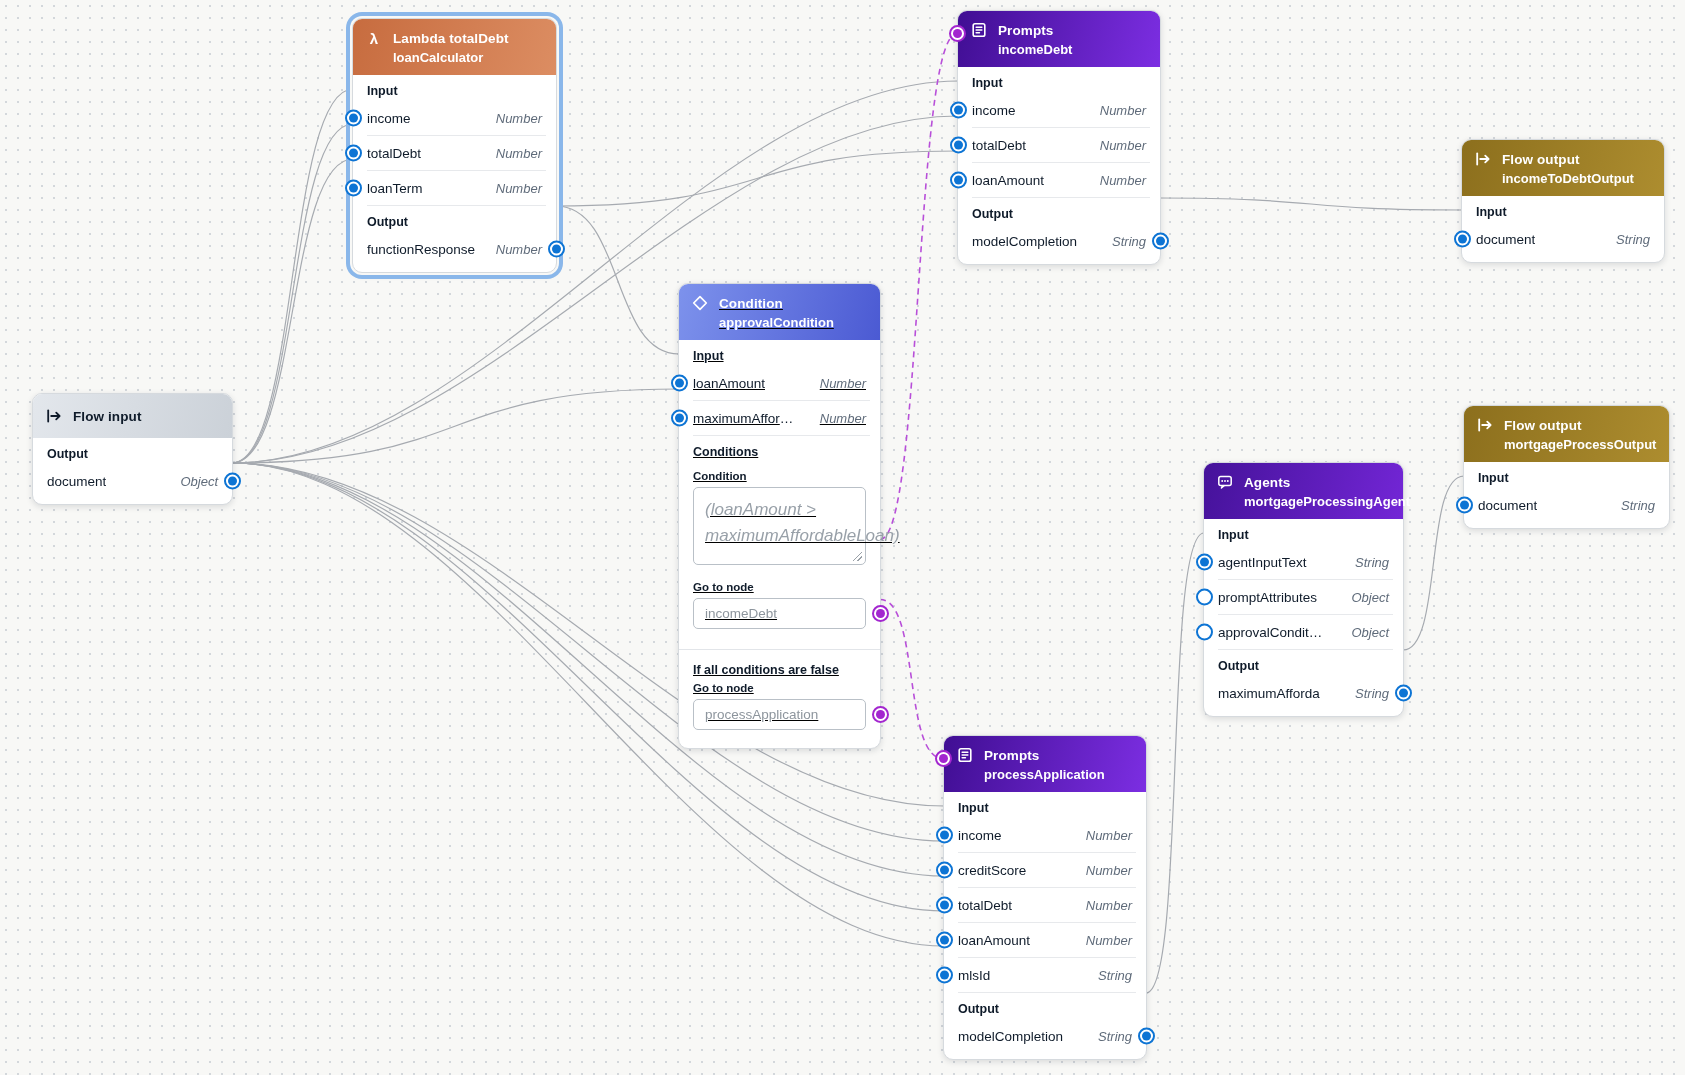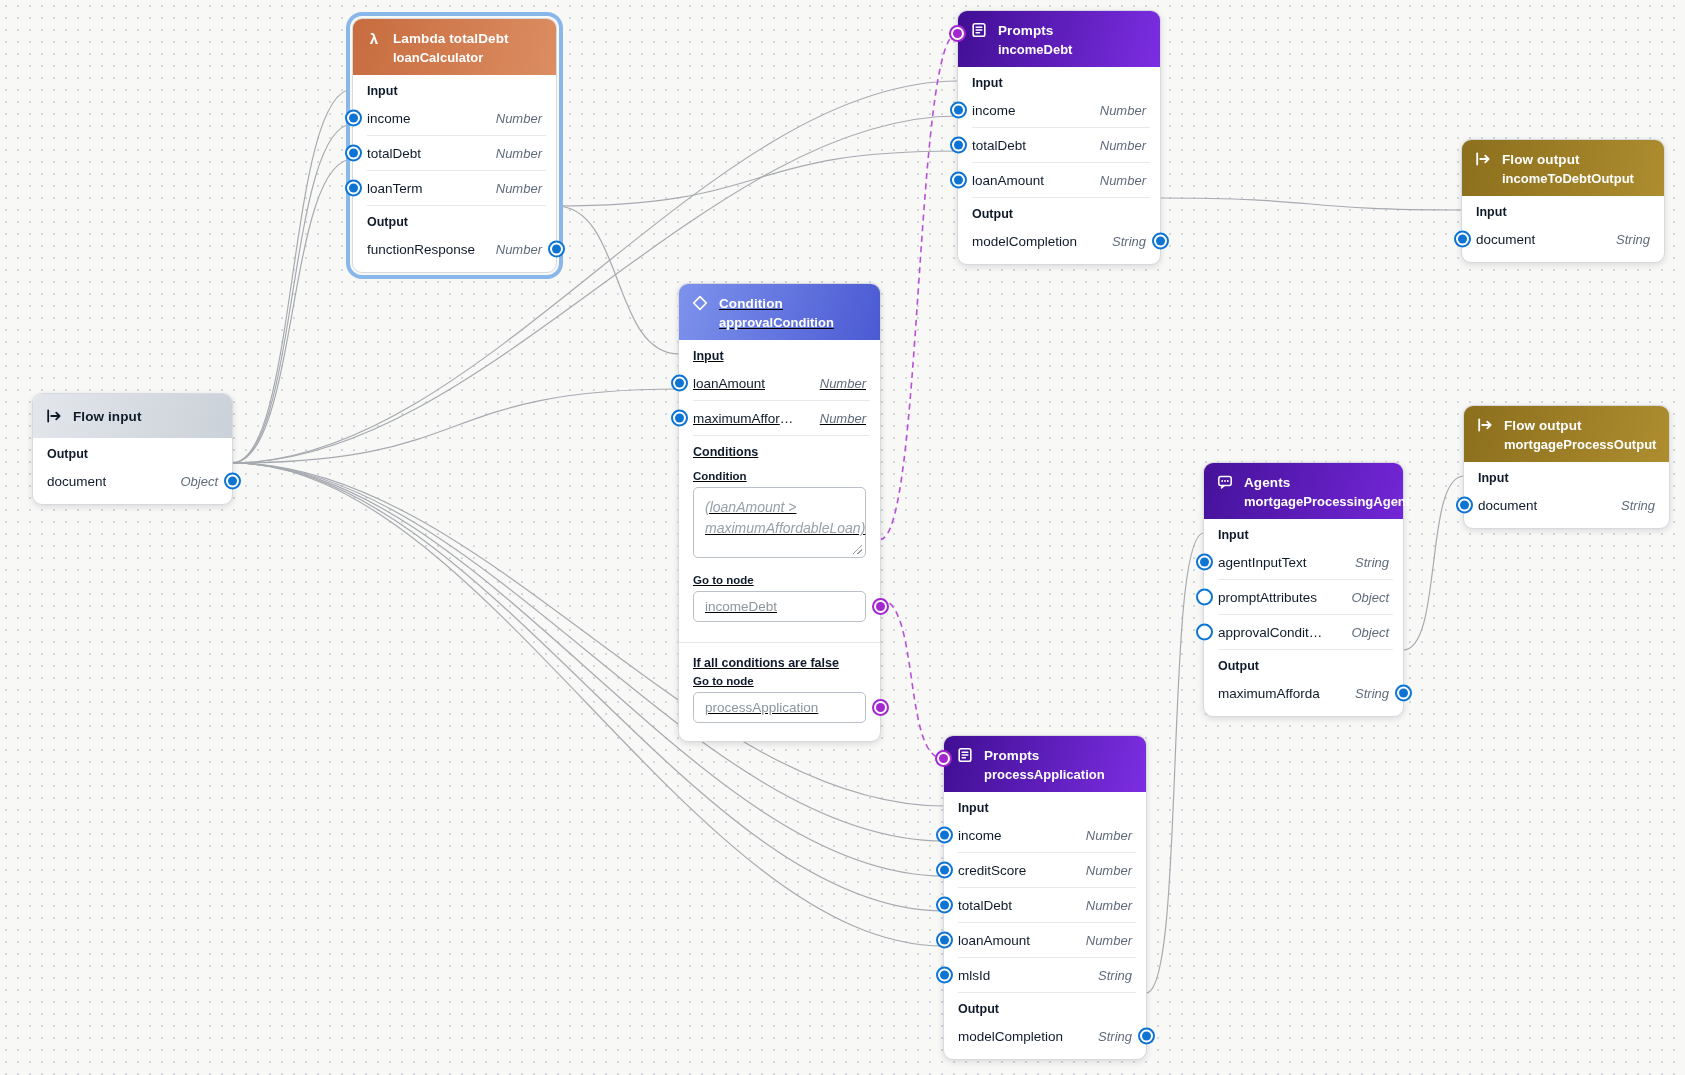--- a/index.html
+++ b/index.html
@@ -34,21 +34,21 @@
   .port{position:absolute;width:17px;height:17px;border-radius:50%;background:#fff;
         border:2.5px solid #0d74d4;box-sizing:border-box;z-index:6;}
   .port.filled::after{content:"";position:absolute;inset:2px;border-radius:50%;background:#0d74d4;}
   .port.magenta{border-color:#a326cf;}
   .port.magenta::after{background:#a326cf;}
   .port-left{left:-8.5px;top:50%;transform:translateY(-50%);}
   .port-right{right:-8.5px;top:50%;transform:translateY(-50%);}
   .port-node{left:-9.5px;top:14px;transform:none;}
   .cond-small-label{font-size:11.5px;font-weight:700;color:#0f1b2a;padding:8px 14px 3px;}
   .cond-box{margin:2px 14px 8px;border:1px solid #b9c0c7;border-radius:5px;background:#fff;
-            padding:9px 11px 16px;color:#98a0a8;font-style:italic;font-size:14px;line-height:1.5;
+            padding:9px 11px 16px;color:#98a0a8;font-style:italic;font-size:17px;line-height:1.5;
             min-height:44px;position:relative;}
   .cond-box::after{content:"";position:absolute;right:3px;bottom:3px;width:9px;height:9px;
     background:
       linear-gradient(135deg,rgba(0,0,0,0) 46%,#9aa1a8 46% 54%,rgba(0,0,0,0) 54%),
       linear-gradient(135deg,rgba(0,0,0,0) 70%,#9aa1a8 70% 78%,rgba(0,0,0,0) 78%);}
   .goto-wrap{position:relative;padding:2px 14px 12px;}
   .goto-input{border:1px solid #b9c0c7;border-radius:5px;background:#fff;padding:7px 11px;
               color:#8d959d;font-size:13.5px;}
   .goto-wrap .port-right{top:9px;transform:none;}
   .sep-gap{height:1px;background:#e2e5e9;margin:8px 0 4px;}

